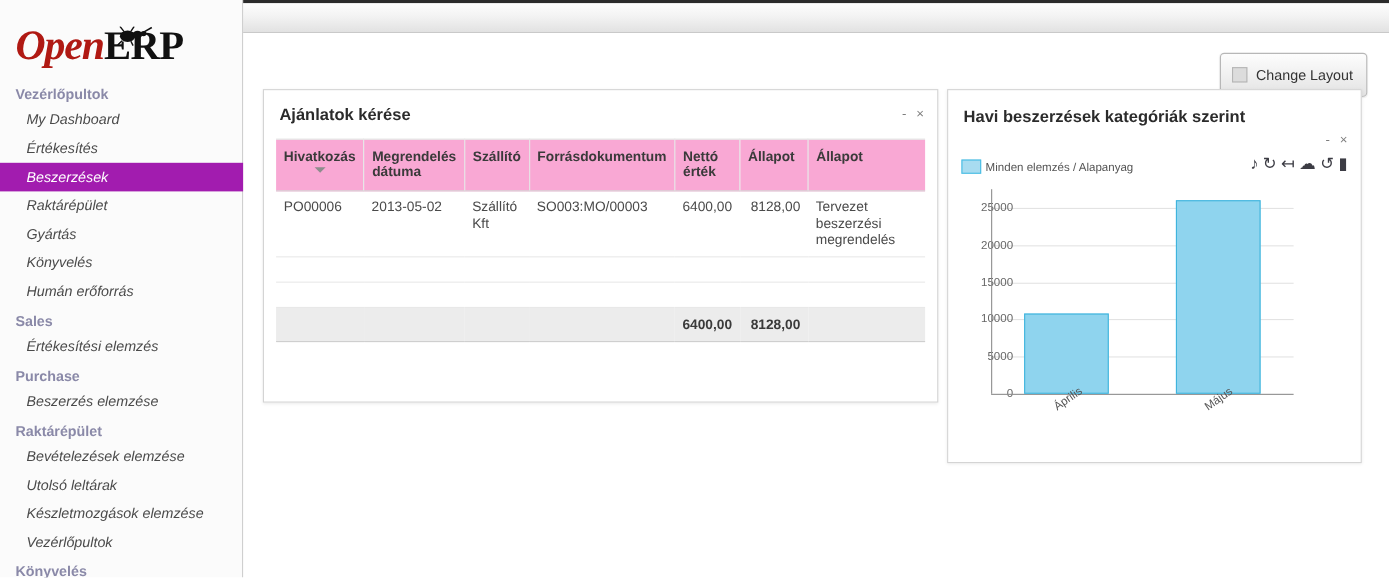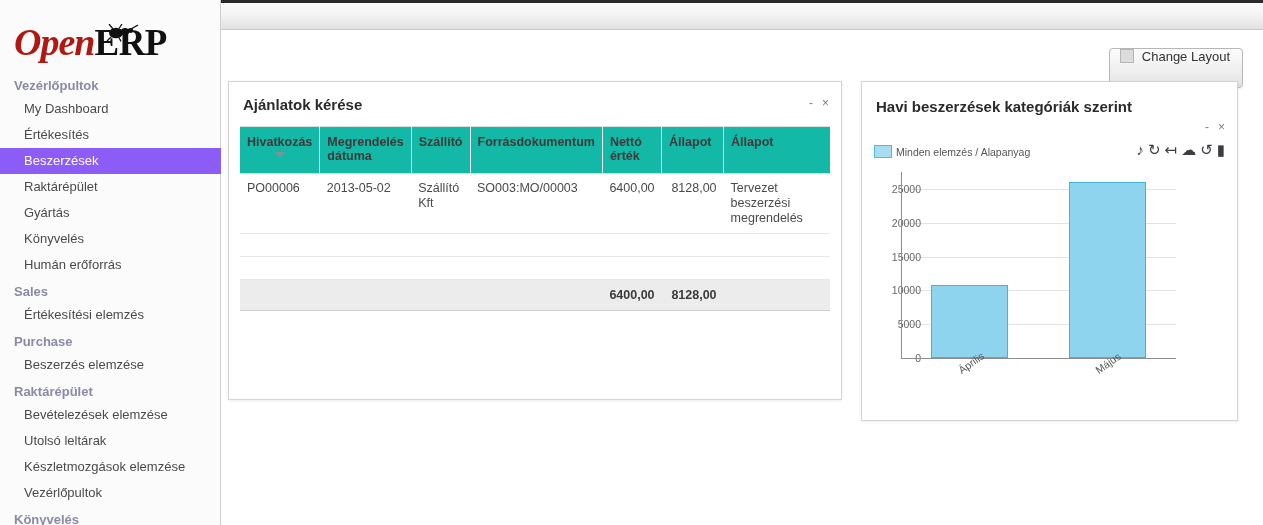--- a/index.html
+++ b/index.html
@@ -49,31 +49,31 @@
 
   .nav { position:absolute; left:0; top:72px; width:221px; }
   .nav-group {
     color:#8a89a8; font-size:13px; font-weight:bold;
     padding:6px 0 3px 14px;
   }
   .nav-item {
     font-size:13px; color:#4a4a4a;
     padding:5px 0 5px 24px;
     line-height:16px;
-    cursor:pointer; white-space:nowrap;
+    cursor:pointer; white-space:nowrap;font-style:italic;
   }
   .nav-item.active {
-    background:#8b5cf6; color:#ffffff;
+    background:#a21caf; color:#ffffff;
   }
 
   
   #change-layout {
     position:absolute; right:20px; top:48px;
     height:40px; padding:0 12px 0 10px;
-    display:flex; gap:8px;
+    display:flex; align-items:center; gap:8px;
     background: linear-gradient(to bottom,#fdfdfd 0%, #f0f0f0 50%, #e3e3e3 100%);
     border:1px solid #b7b7b7; border-radius:4px;
     font-size:13px; color:#333;
     cursor:pointer;
     box-shadow:0 1px 1px rgba(0,0,0,.07);
   }
   #change-layout .swatch {
     width:14px; height:14px;
     background:#dcdcdc; border:1px solid #b5b5b5;
   }
@@ -88,31 +88,31 @@
   .panel-title {
     font-size:15px; font-weight:bold; color:#2b2b2b;
   }
   .panel-actions {
     position:absolute; display:flex; gap:9px; align-items:center;
     color:#7d7d7d; font-size:12px;
   }
   .panel-actions span { cursor:pointer; line-height:10px; }
 
   
-  #panel-list { left:228px; top:81px; width:614px; height:319px; }
+  #panel-list { left:239px; top:81px; width:614px; height:285px; }
   #panel-list .panel-title { position:absolute; left:14px; top:14px; }
   #panel-list .panel-actions { right:12px; top:16px; }
 
   table.grid {
     position:absolute; left:11px; top:44px;
     width:590px; border-collapse:collapse;
     font-size:12.5px;
   }
   table.grid thead th {
-    background:#14b8a6;
+    background:#f9a8d4;
     border-top:1px solid #e0e0e0;
     border-bottom:1px solid #d8d8d8;
     border-right:1px solid #e6e6e6;
     color:#3a3a3a; font-weight:bold;
     text-align:left; vertical-align:top;
     padding:8px 7px 10px 7px;
     line-height:14px;
   }
   table.grid thead th.num { text-align:left; }
   table.grid thead th:last-child { border-right:none;margin-left:12px; }

